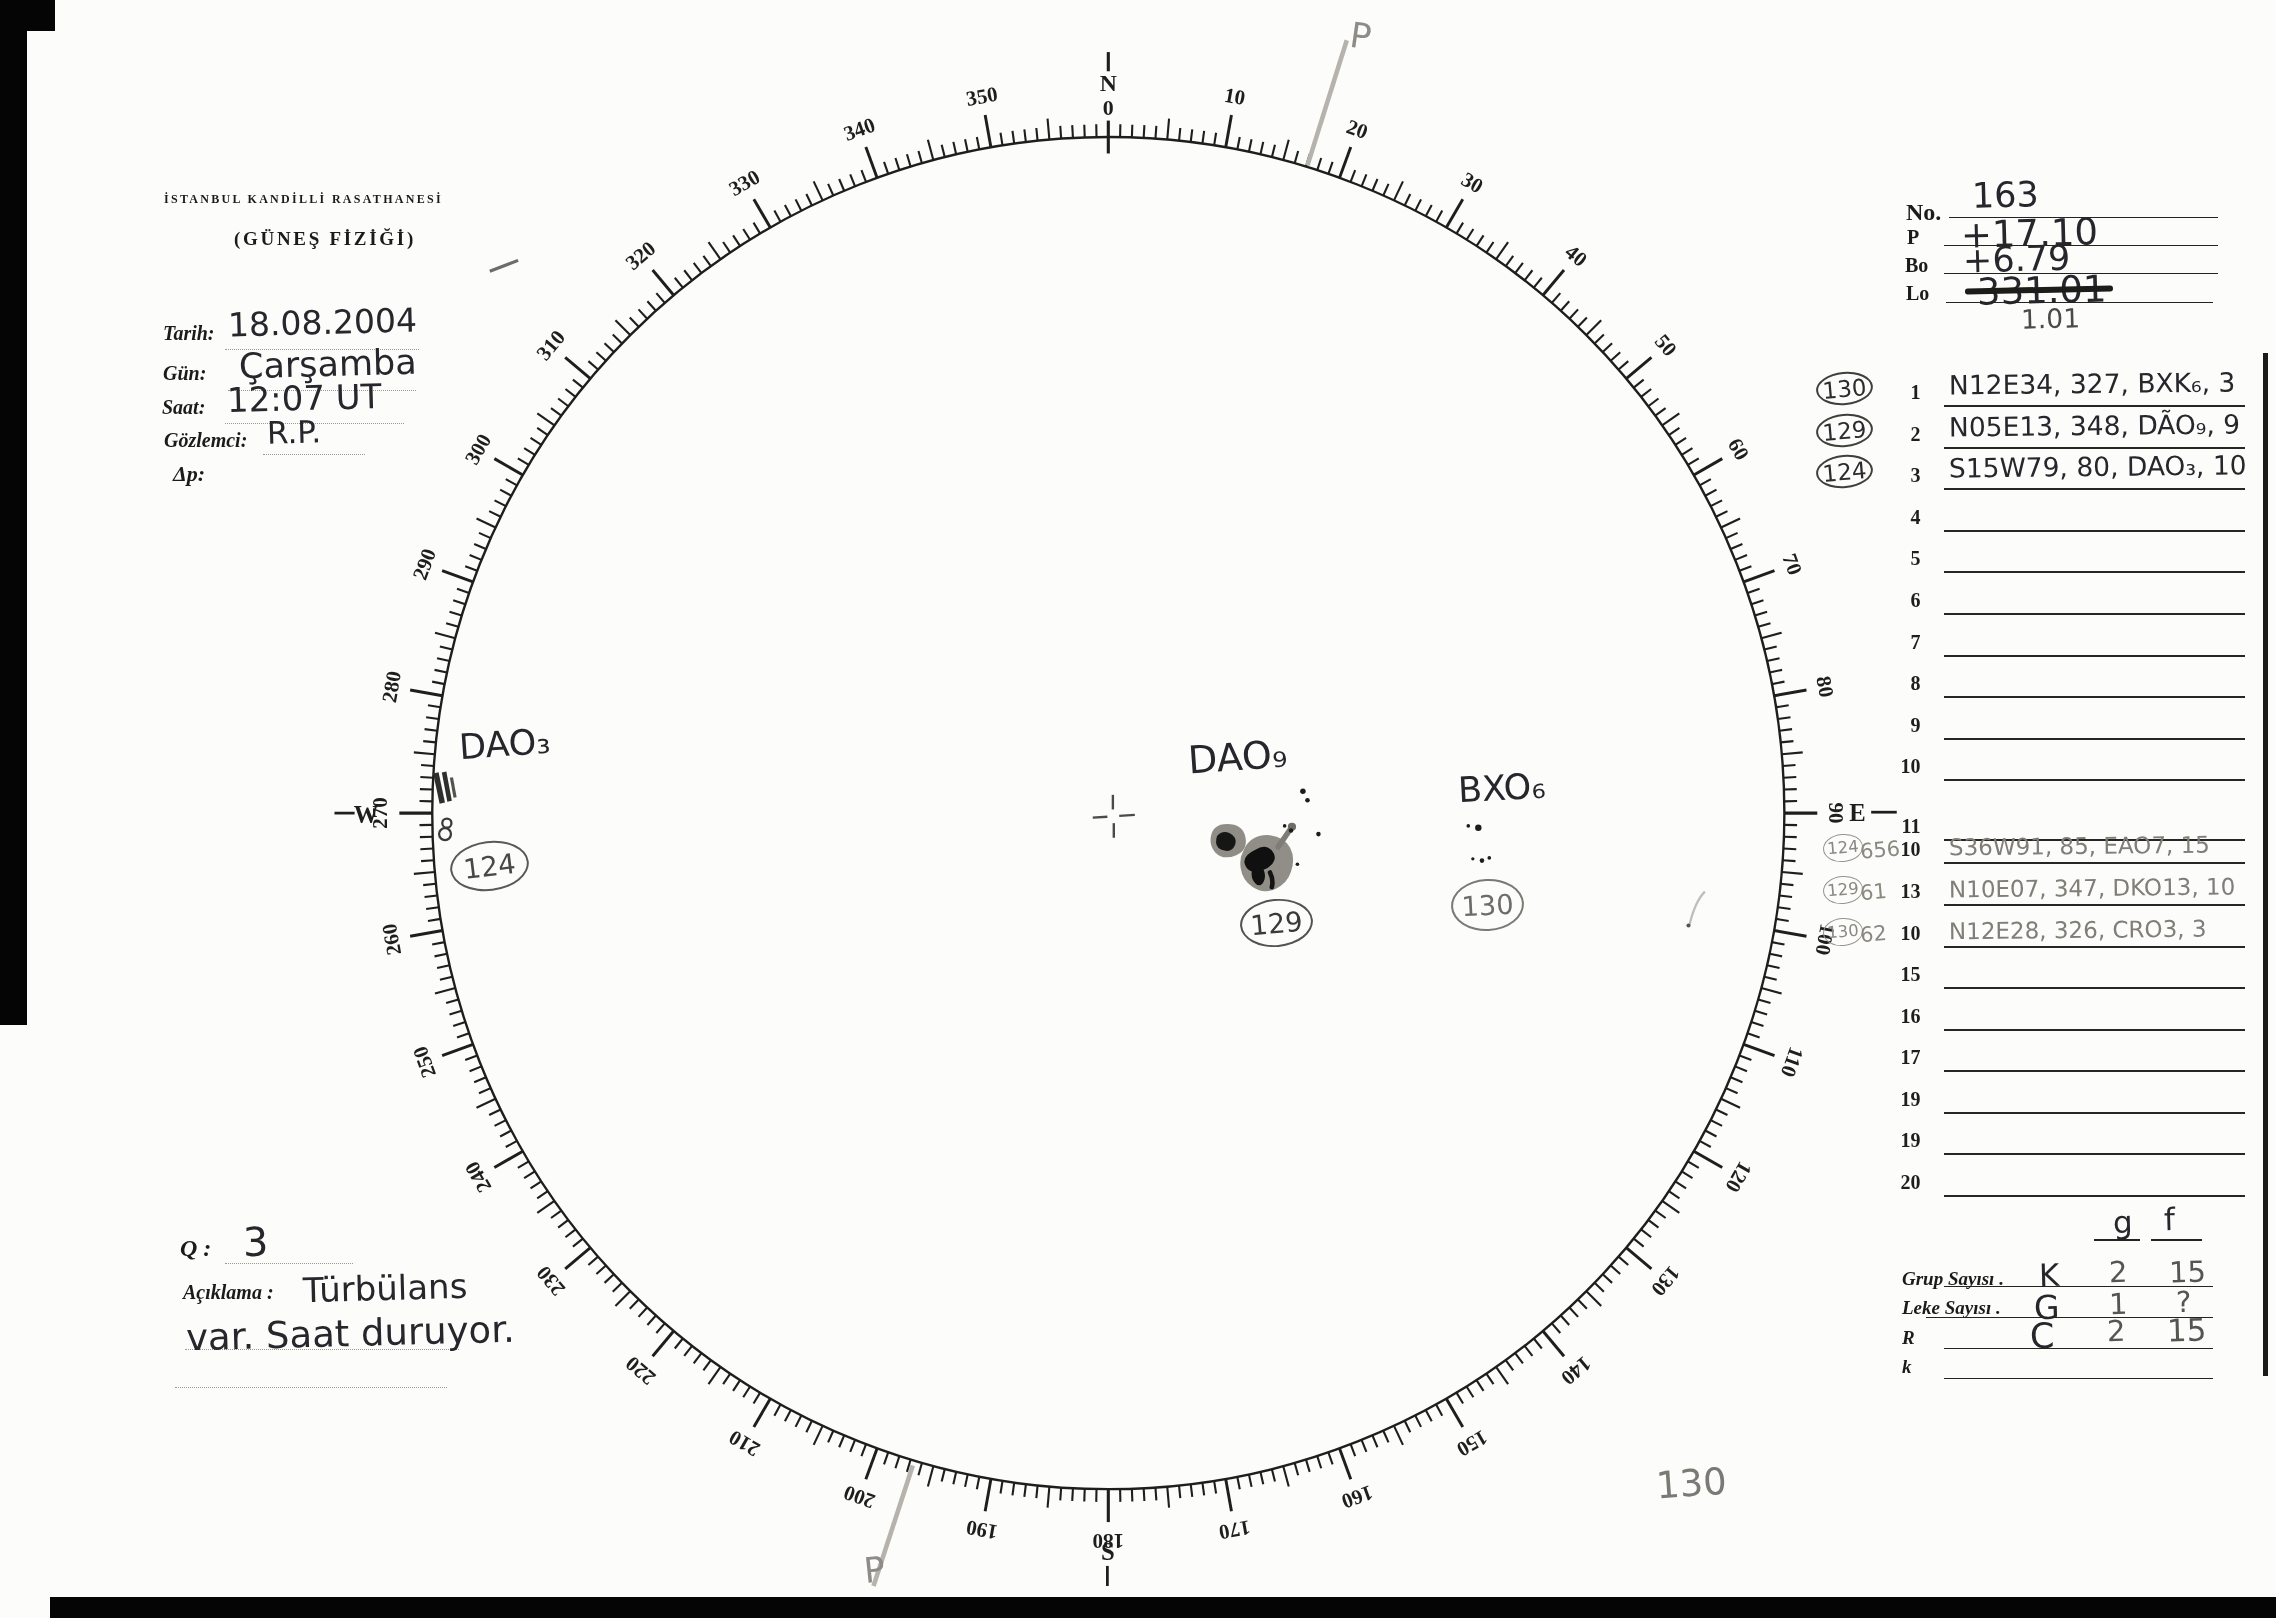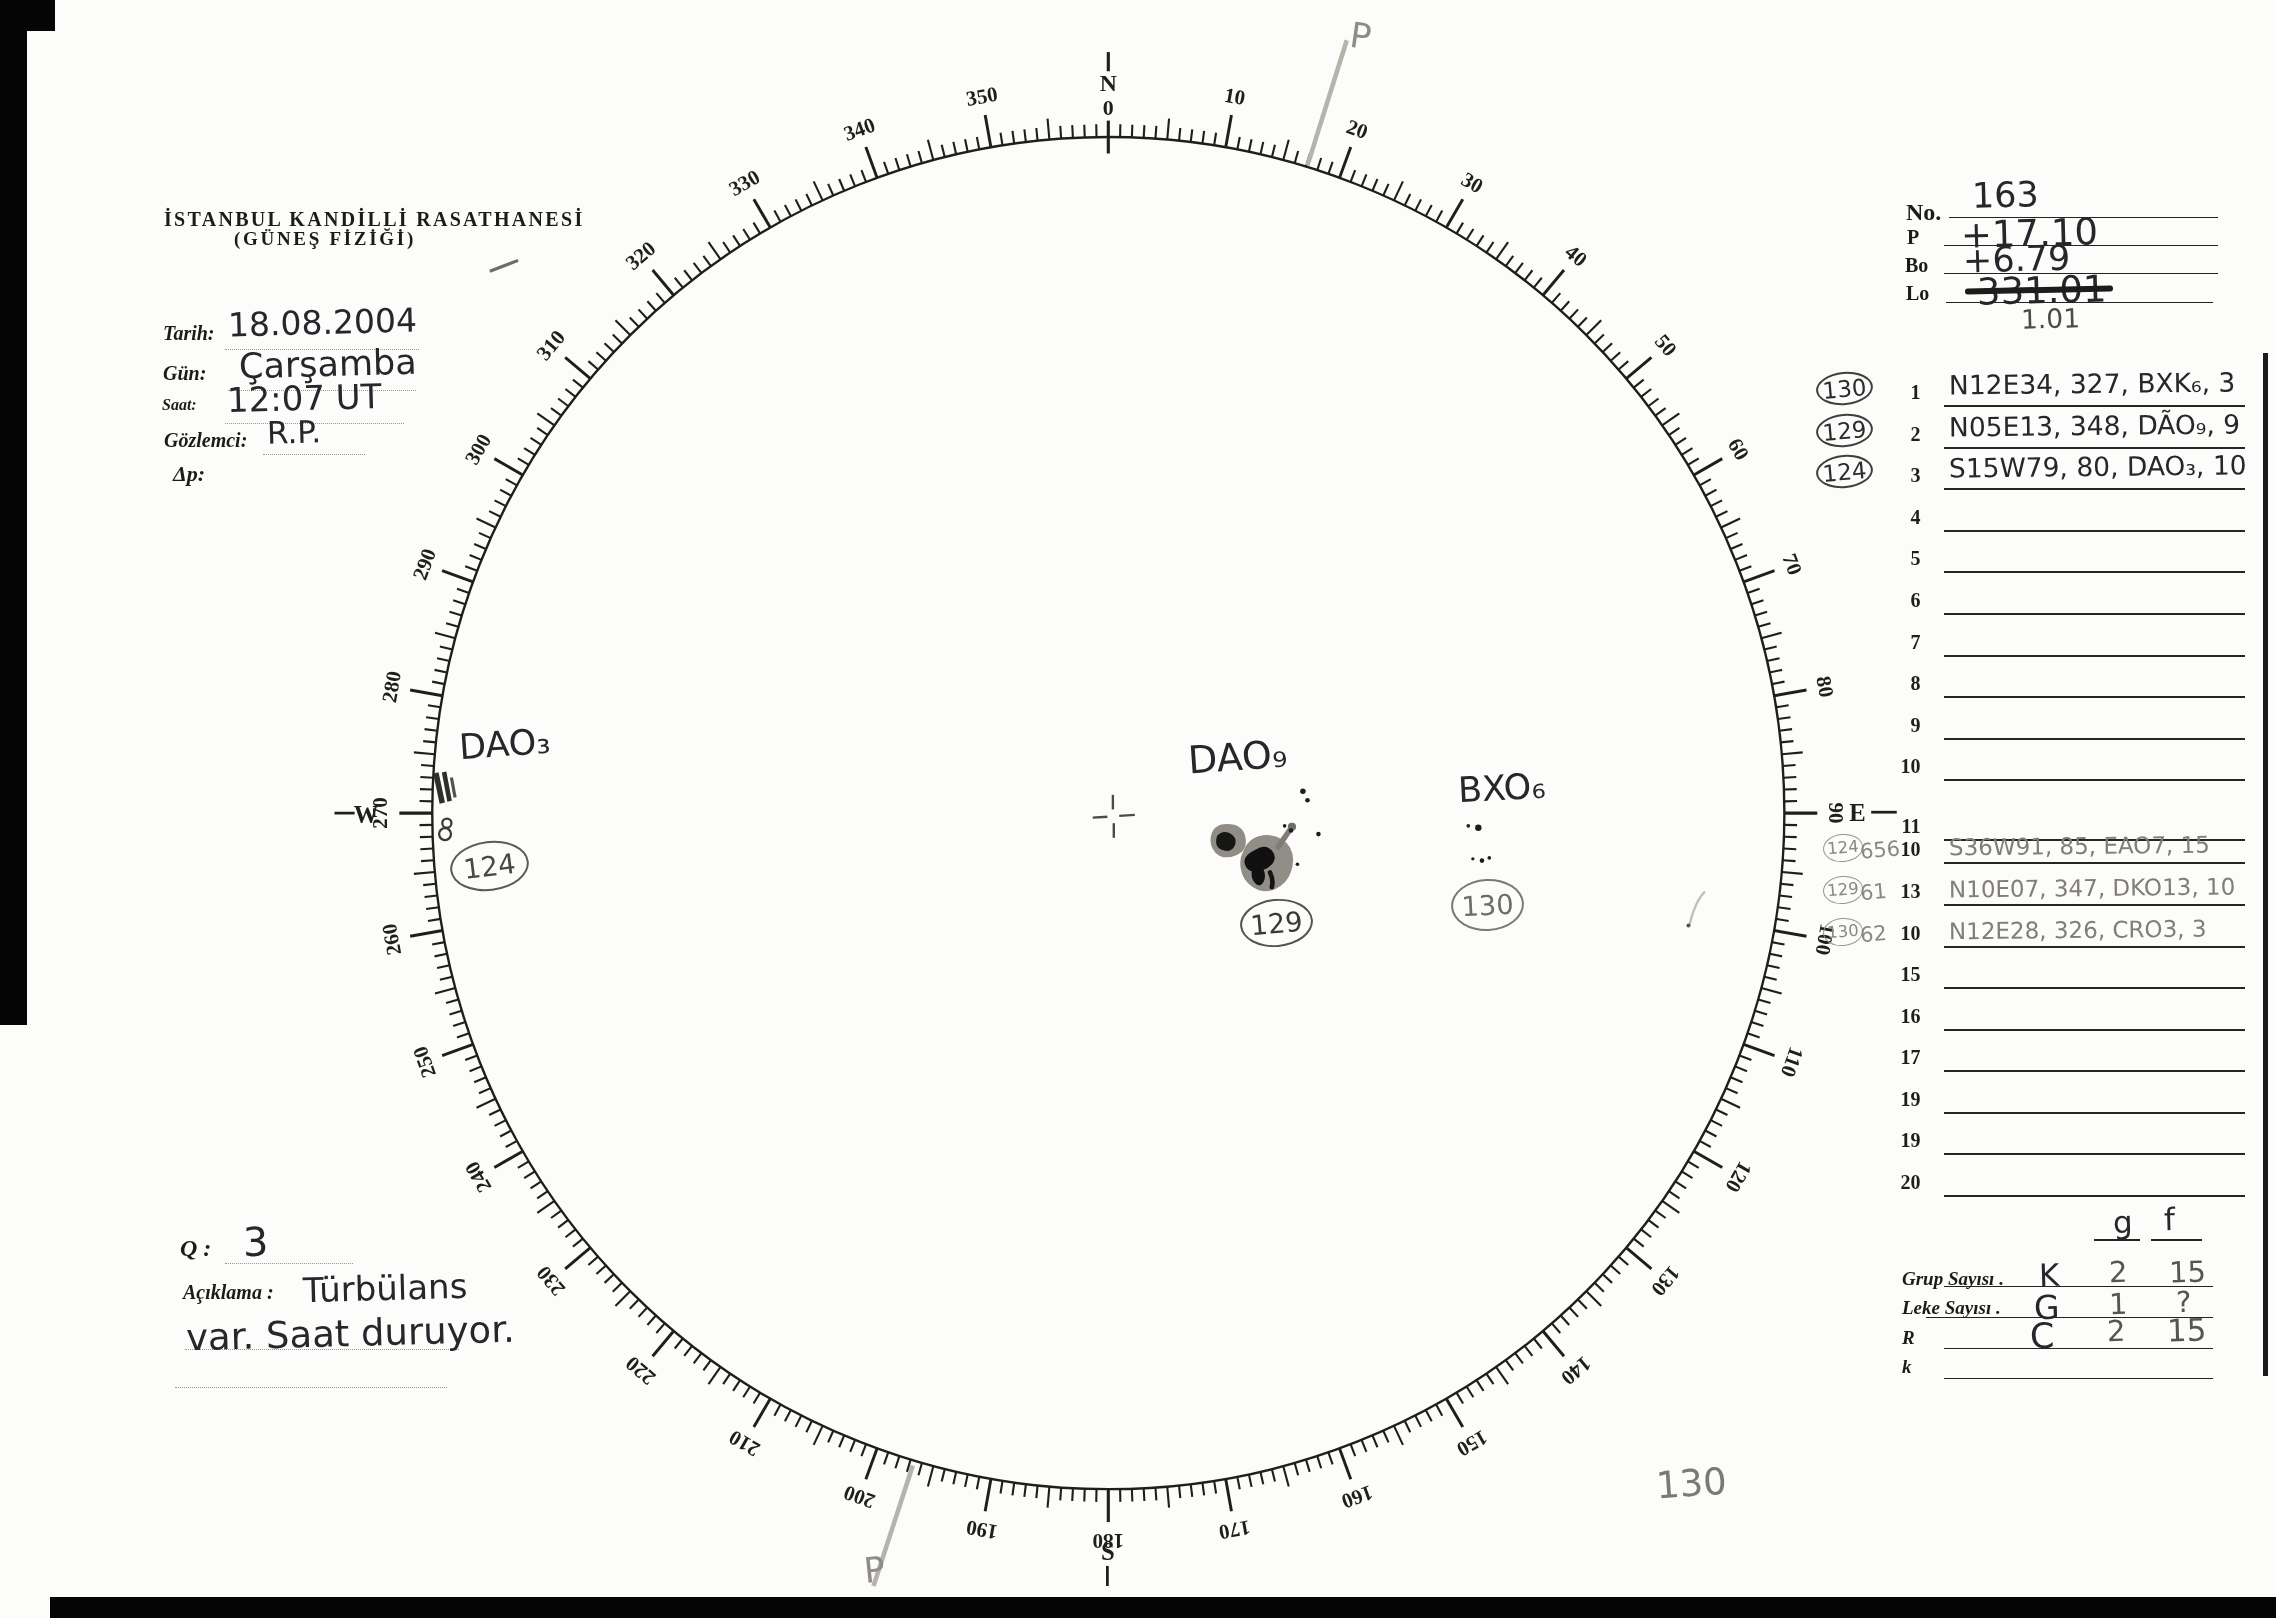--- a/index.html
+++ b/index.html
@@ -484,32 +484,32 @@
     <circle cx="489" cy="901" r="5" fill="none" stroke="#3a3a36" stroke-width="2.5"></circle>
     <circle cx="487" cy="913" r="6.5" fill="none" stroke="#3a3a36" stroke-width="2.5"></circle>
       </g>
       <g>
     <line x1="536" y1="297" x2="567" y2="285" stroke="#6e6c66" stroke-width="3.5"></line>
     <path d="M1849,1013 q6,-26 17,-37" stroke="#c0beb8" stroke-width="2.5" fill="none"></path>
     <circle cx="1848" cy="1013" r="2.2" fill="#55534f"></circle>
       </g>
     </svg>
 
-  <div class="prt" style="left:164px;top:208px;font-size:20px;letter-spacing:2.3px">İSTANBUL KANDİLLİ RASATHANESİ</div>
+  <div class="prt" style="left:164px;top:192px;font-size:12px;letter-spacing:2.3px">İSTANBUL KANDİLLİ RASATHANESİ</div>
   <div class="prt" style="left:234px;top:228px;font-size:19px;letter-spacing:2.7px">(GÜNEŞ FİZİĞİ)</div>
 
   <div class="lab" style="left:163px;top:322px;font-size:20px">Tarih:</div>
   <div class="hw" style="left:228px;top:303px;font-size:33px">18.08.2004</div>
   <div class="dotted" style="left:225px;top:349px;width:194px"></div>
 
   <div class="lab" style="left:163px;top:362px;font-size:20px">Gün:</div>
   <div class="hw" style="left:239px;top:344px;font-size:35px">Çarşamba</div>
   <div class="dotted" style="left:228px;top:390px;width:188px"></div>
 
-  <div class="lab" style="left:162px;top:396px;font-size:16px">Saat:</div>
+  <div class="lab" style="left:162px;top:396px;font-size:20px">Saat:</div>
   <div class="hw" style="left:227px;top:378px;font-size:34px">12:07 UT</div>
   <div class="dotted" style="left:225px;top:423px;width:179px"></div>
 
   <div class="lab" style="left:164px;top:429px;font-size:20px">Gözlemci:</div>
   <div class="hw" style="left:267px;top:414px;font-size:31px">R.P.</div>
   <div class="dotted" style="left:263px;top:454px;width:102px"></div>
 
   <div class="lab" style="left:173px;top:461px;font-size:22px">Δp:</div>
 
   <div class="prt" style="left:1906px;top:199px;font-size:24px">No.</div>

